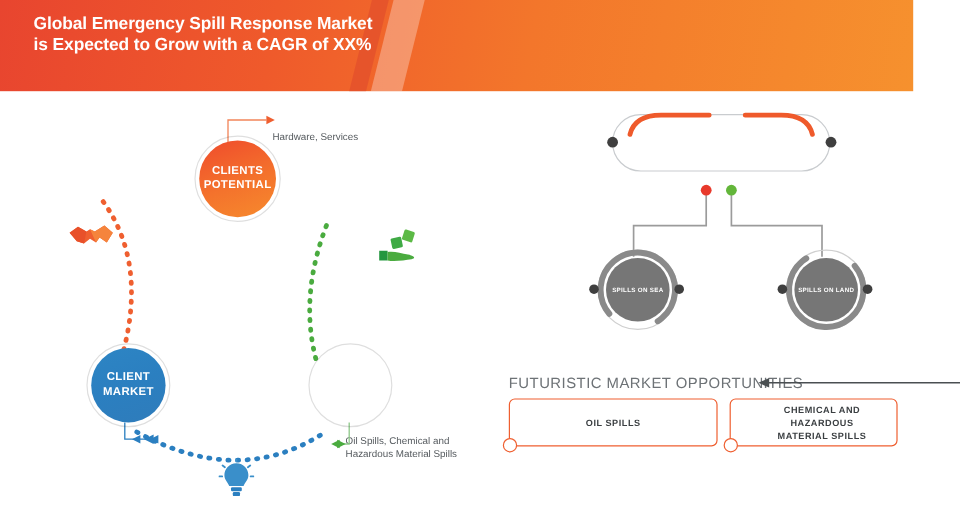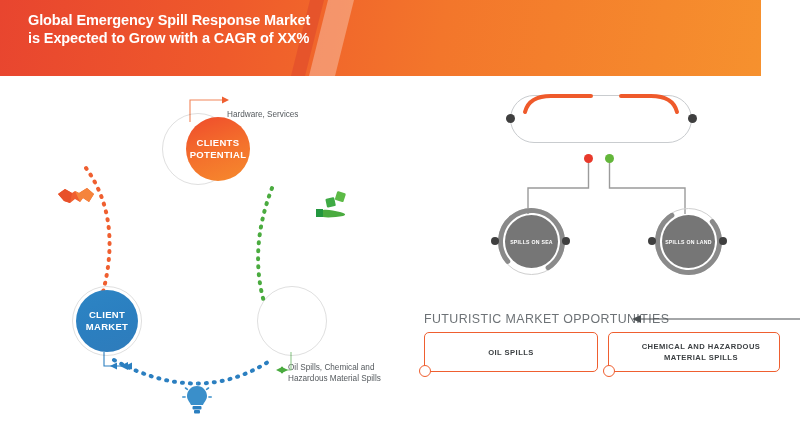--- a/index.html
+++ b/index.html
@@ -72,21 +72,20 @@
   }
   .node-ring {
     position: absolute;
     border-radius: 50%;
     border: 1px solid rgba(0,0,0,0.13);
     z-index: 5;
   }
   .node-clients {
     left: 166px; top: 117px; width: 64px; height: 64px;
     background: linear-gradient(160deg, #ef4b2c 0%, #f4722c 55%, #f68a2d 100%);
-    margin-left: 20px;
   }
   .ring-clients { left: 162px; top: 113px; width: 72px; height: 72px; }
 
   .node-focus {
     left: 76px; top: 290px; width: 62px; height: 62px;
     background: linear-gradient(160deg, #2d85c4 0%, #2b7fc0 50%, #2f7cbb 100%);
   }
   .ring-focus { left: 72px; top: 286px; width: 70px; height: 70px; }
 
   .node-hot {
@@ -185,21 +184,21 @@
     color: #3b3f42;
     font-size: 7.6px;
     font-weight: bold;
     letter-spacing: 0.45px;
     line-height: 11px;
     padding: 0 14px;
     background: #ffffff;
     z-index: 4;
   }
   .opt-oil  { left: 424px; width: 174px; }
-  .opt-chem { left: 608px; width: 172px; padding-left: 28px; }
+  .opt-chem { left: 608px; width: 140px; padding-left: 28px; }
   .opt-circle {
     position: absolute; width: 12px; height: 12px;
     border: 1.4px solid #ef5f30; border-radius: 50%;
     background: #ffffff; z-index: 6;
   }
   .opt-circle-1 { left: 419px; top: 365px; }
   .opt-circle-2 { left: 603px; top: 365px; }
 </style>
 </head>
 <body>

